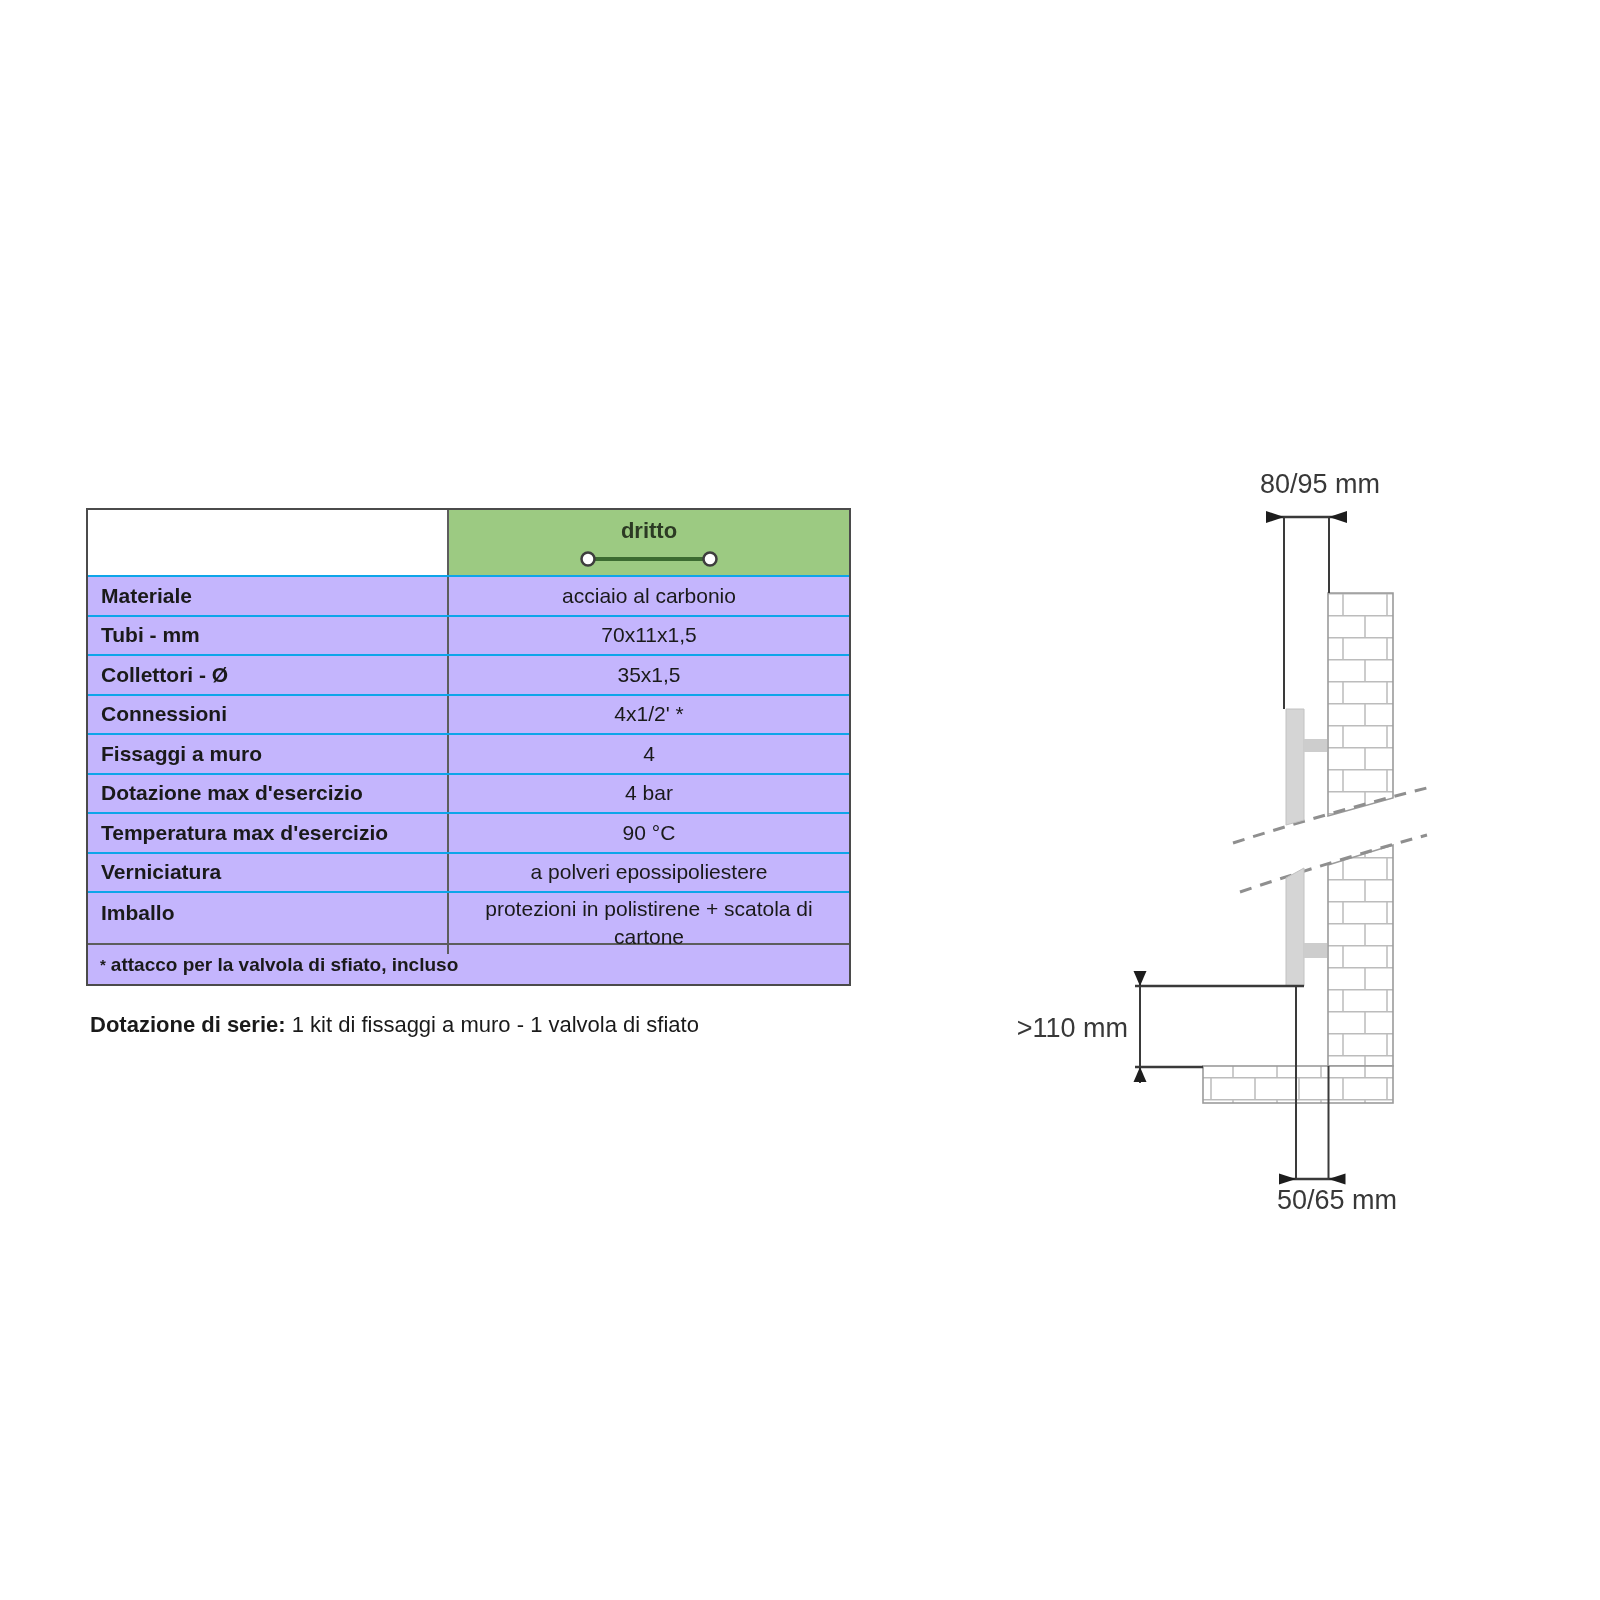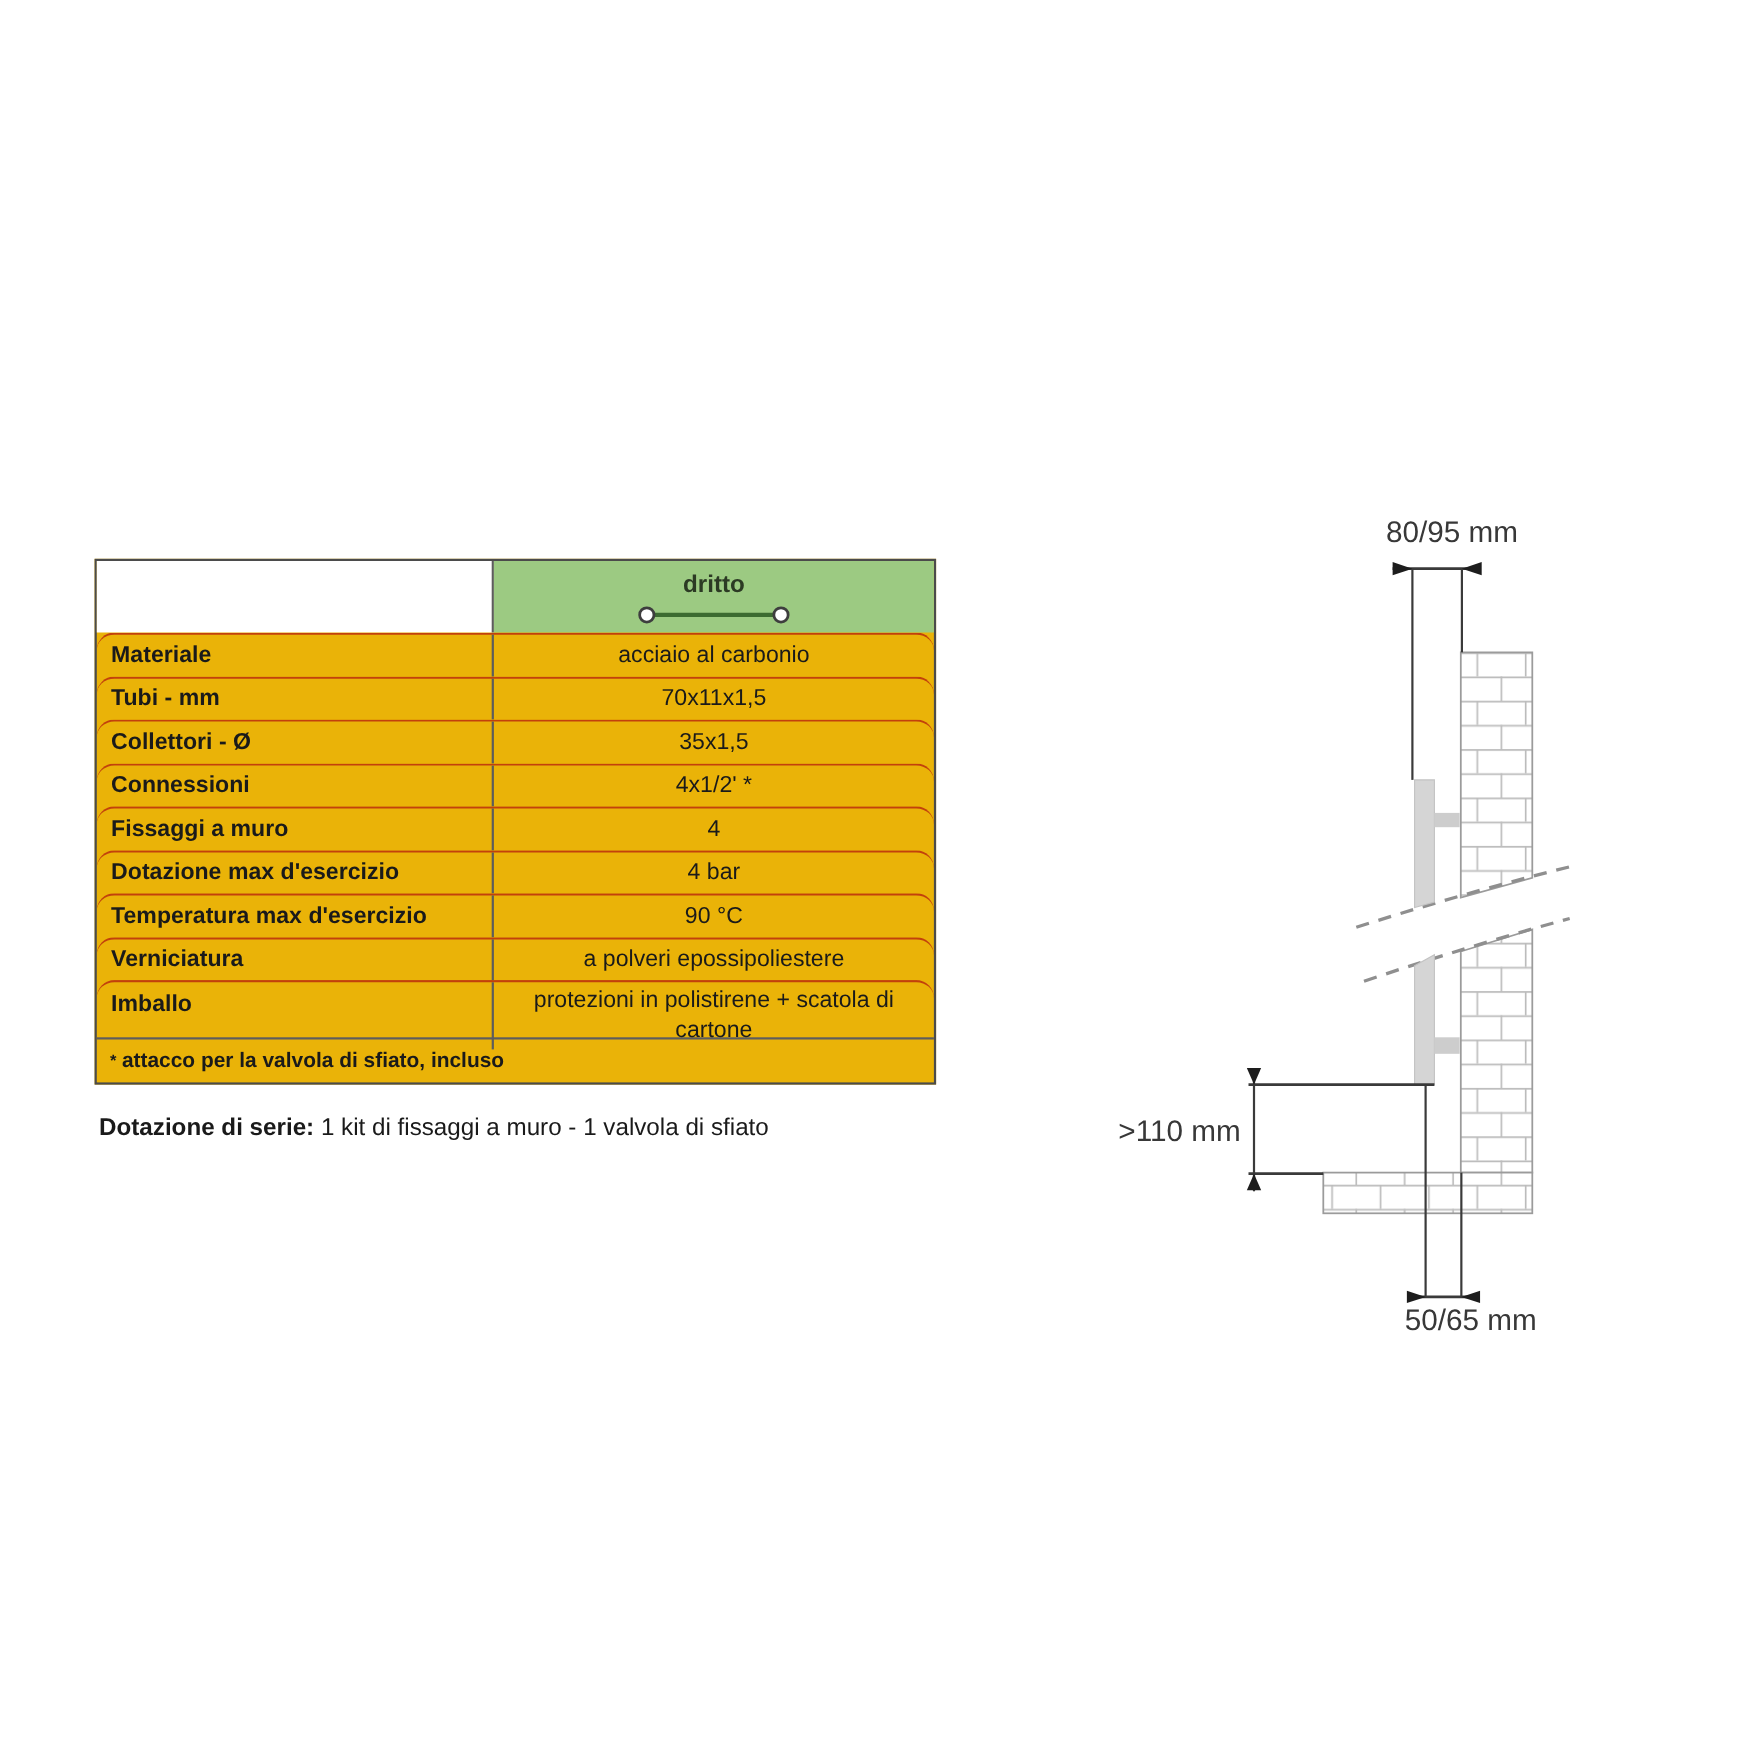--- a/index.html
+++ b/index.html
@@ -4,24 +4,24 @@
 <style>
   html,body{margin:0;padding:0;}
   body{
     width:1600px;height:1600px;position:relative;background:#ffffff;
     font-family:"Liberation Sans", sans-serif;color:#1a1a1a;overflow:hidden;
   }
 
   
   .table-wrap{
     position:absolute;left:86px;top:508px;width:765px;
-    border:2px solid #4b4b4b;box-sizing:border-box;background:#eab308;
+    border:2px solid #4b4b4b;box-sizing:border-box;background:#c4b5fd;
   }
   .trow{display:grid;grid-template-columns:361px 1fr;box-sizing:border-box;}
-  .trow + .trow{border-top:2px solid #c2410c;border-radius:16px;}
+  .trow + .trow{border-top:2px solid #0ea5e9;}
   .cell{box-sizing:border-box;display:flex;align-items:center;}
   .cell.label{
     padding-left:13px;font-weight:bold;font-size:21px;border-right:2px solid #5d5d5d;
   }
   .cell.value{justify-content:center;text-align:center;font-size:21px;line-height:1.35;padding:2px 8px;}
   .hrow{height:65px;}
   .hrow .cell.label{background:#fff;}
   .hcell{
     flex-direction:column;justify-content:center;gap:1px;
   }

